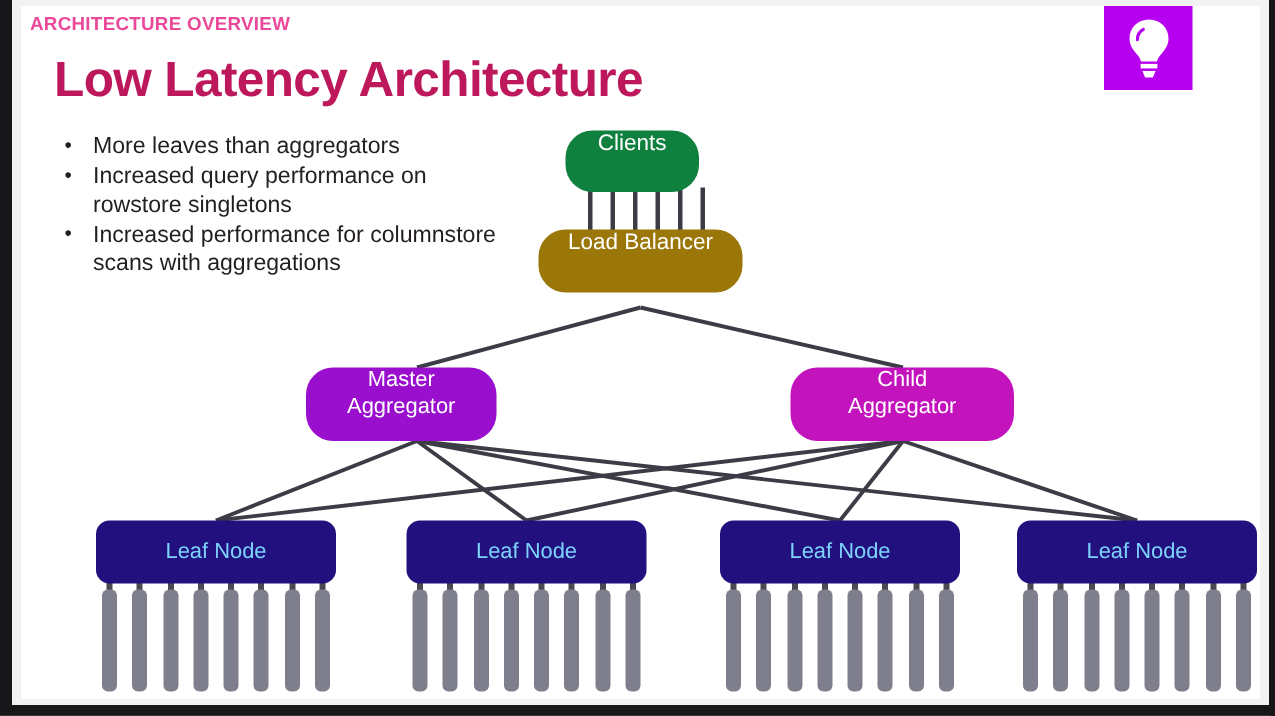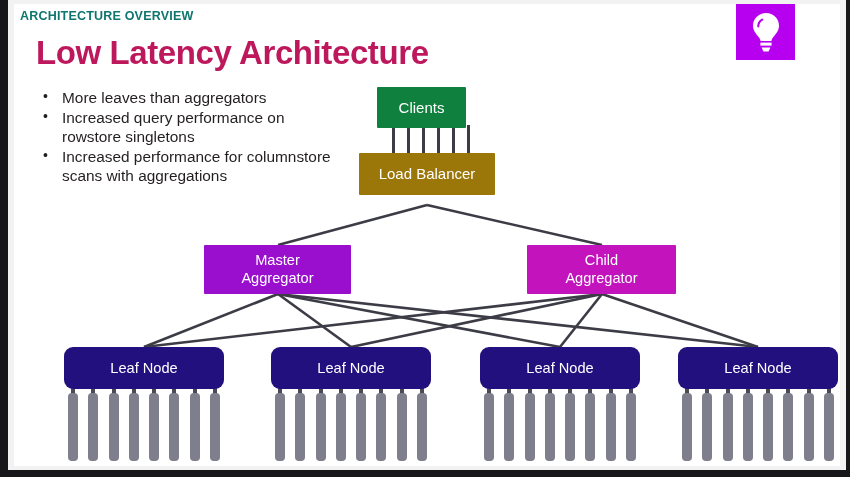--- a/index.html
+++ b/index.html
@@ -41,21 +41,21 @@
   }
 
   
   #eyebrow {
     position: absolute;
     left: 6px;
     top: 5px;
     font-size: 12.5px;
     font-weight: bold;
     letter-spacing: 0.2px;
-    color: #0f766e;
+    color: #ec4899;
     white-space: nowrap;
   }
   #page-title {
     position: absolute;
     left: 22px;
     top: 30px;
     font-size: 33px;
     font-weight: bold;
     letter-spacing: -0.4px;
     color: #be185d;
@@ -110,44 +110,44 @@
   #wires {
     position: absolute;
     left: 0; top: 0;
     width: 826px; height: 462px;
     pointer-events: none;
   }
 
   .node {
     position: absolute;
     display: flex;
-    align-items: center;
+    align-items: flex-start;
     justify-content: center;
     text-align: center;
-    border-radius: 1px;
+    border-radius: 18px;
     color: #ffffff;
     font-size: 15px;
     line-height: 17.5px;
     box-sizing: border-box;
     z-index: 3;
   }
   .node.two-line { font-size: 14.6px; }
 
   #node-clients       { left: 363px; top: 83px;  width: 89px;  height: 41px; background: #10803f; }
   #node-loadbalancer  { left: 345px; top: 149px; width: 136px; height: 42px; background: #9b7608; }
-  #node-master-agg    { left: 190px; top: 241px; width: 147px; height: 49px; background: #9a0fce; }
+  #node-master-agg    { left: 190px; top: 241px; width: 127px; height: 49px; background: #9a0fce; }
   #node-child-agg     { left: 513px; top: 241px; width: 149px; height: 49px; background: #c213bc; }
 
   .leaf-node {
     position: absolute;
     top: 343px;
     height: 42px;
     background: #22107f;
     border-radius: 9px;
-    color: #ffffff;
+    color: #7dd3fc;
     font-size: 14.6px;
     display: flex;
     align-items: center;
     justify-content: center;
     box-sizing: border-box;
     z-index: 3;
   }
 
   
   .disk-group {

